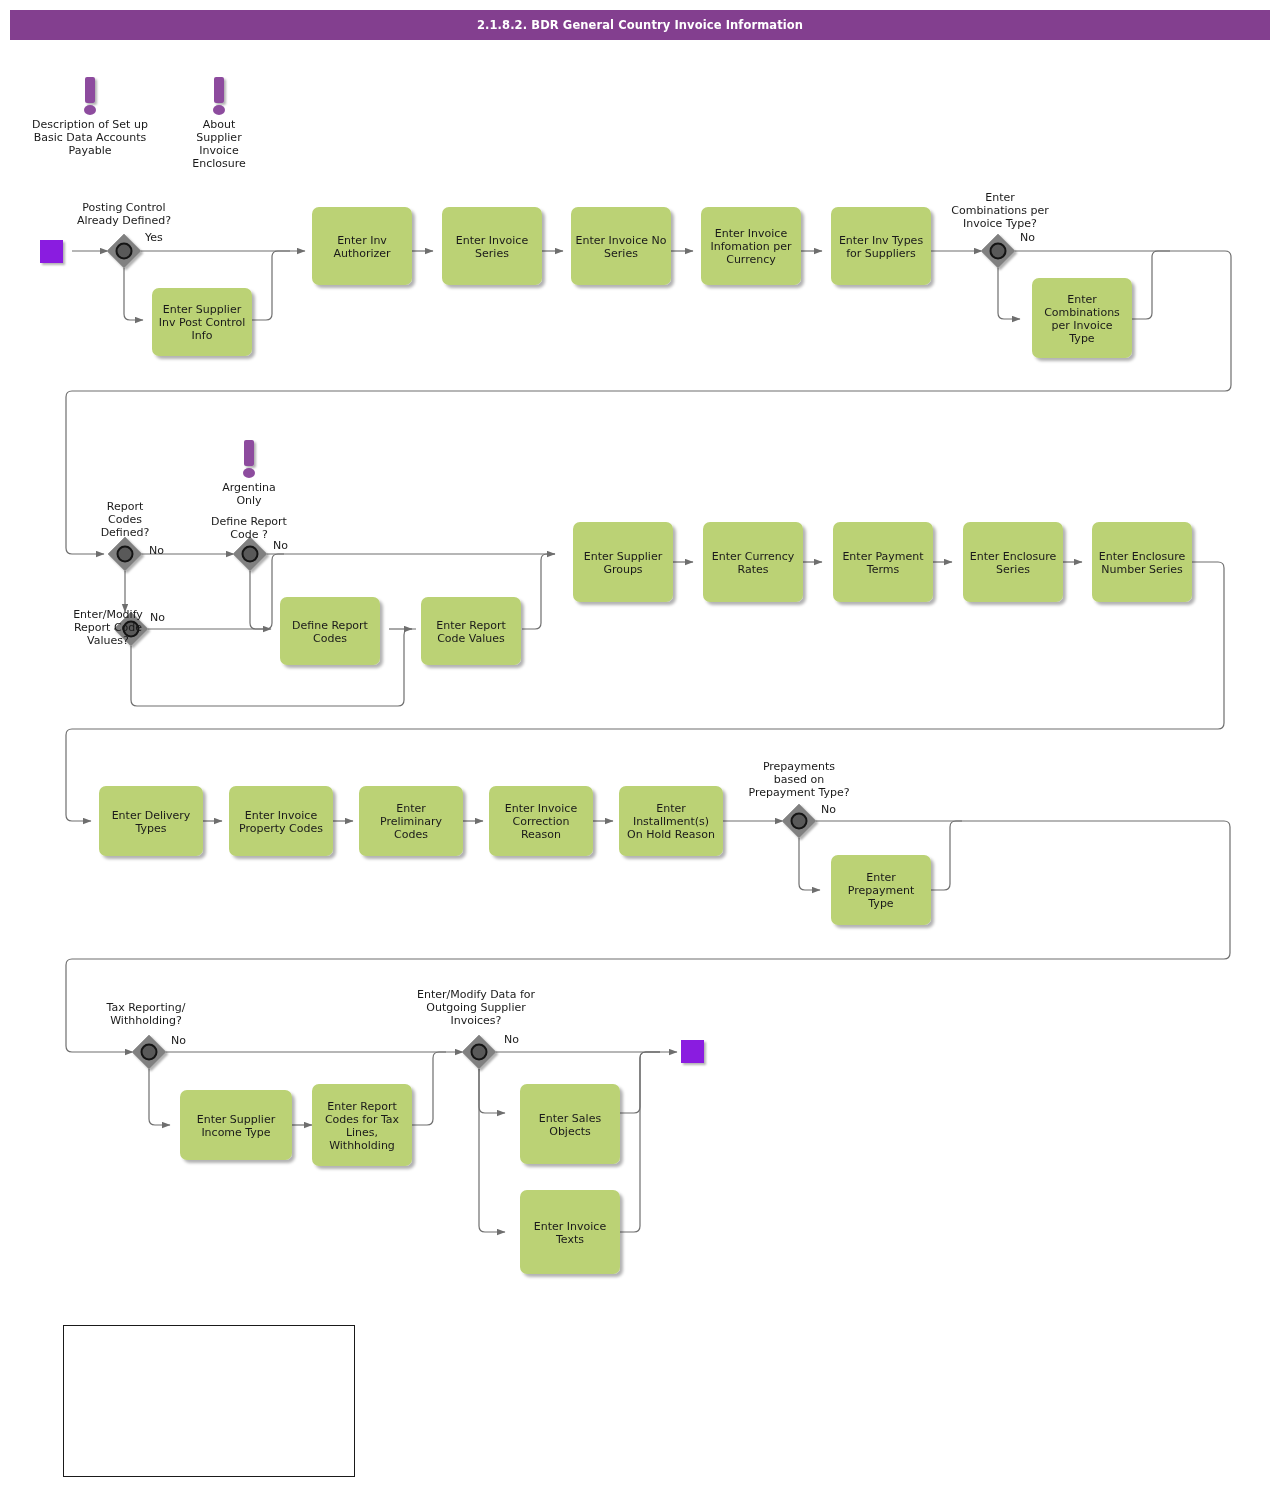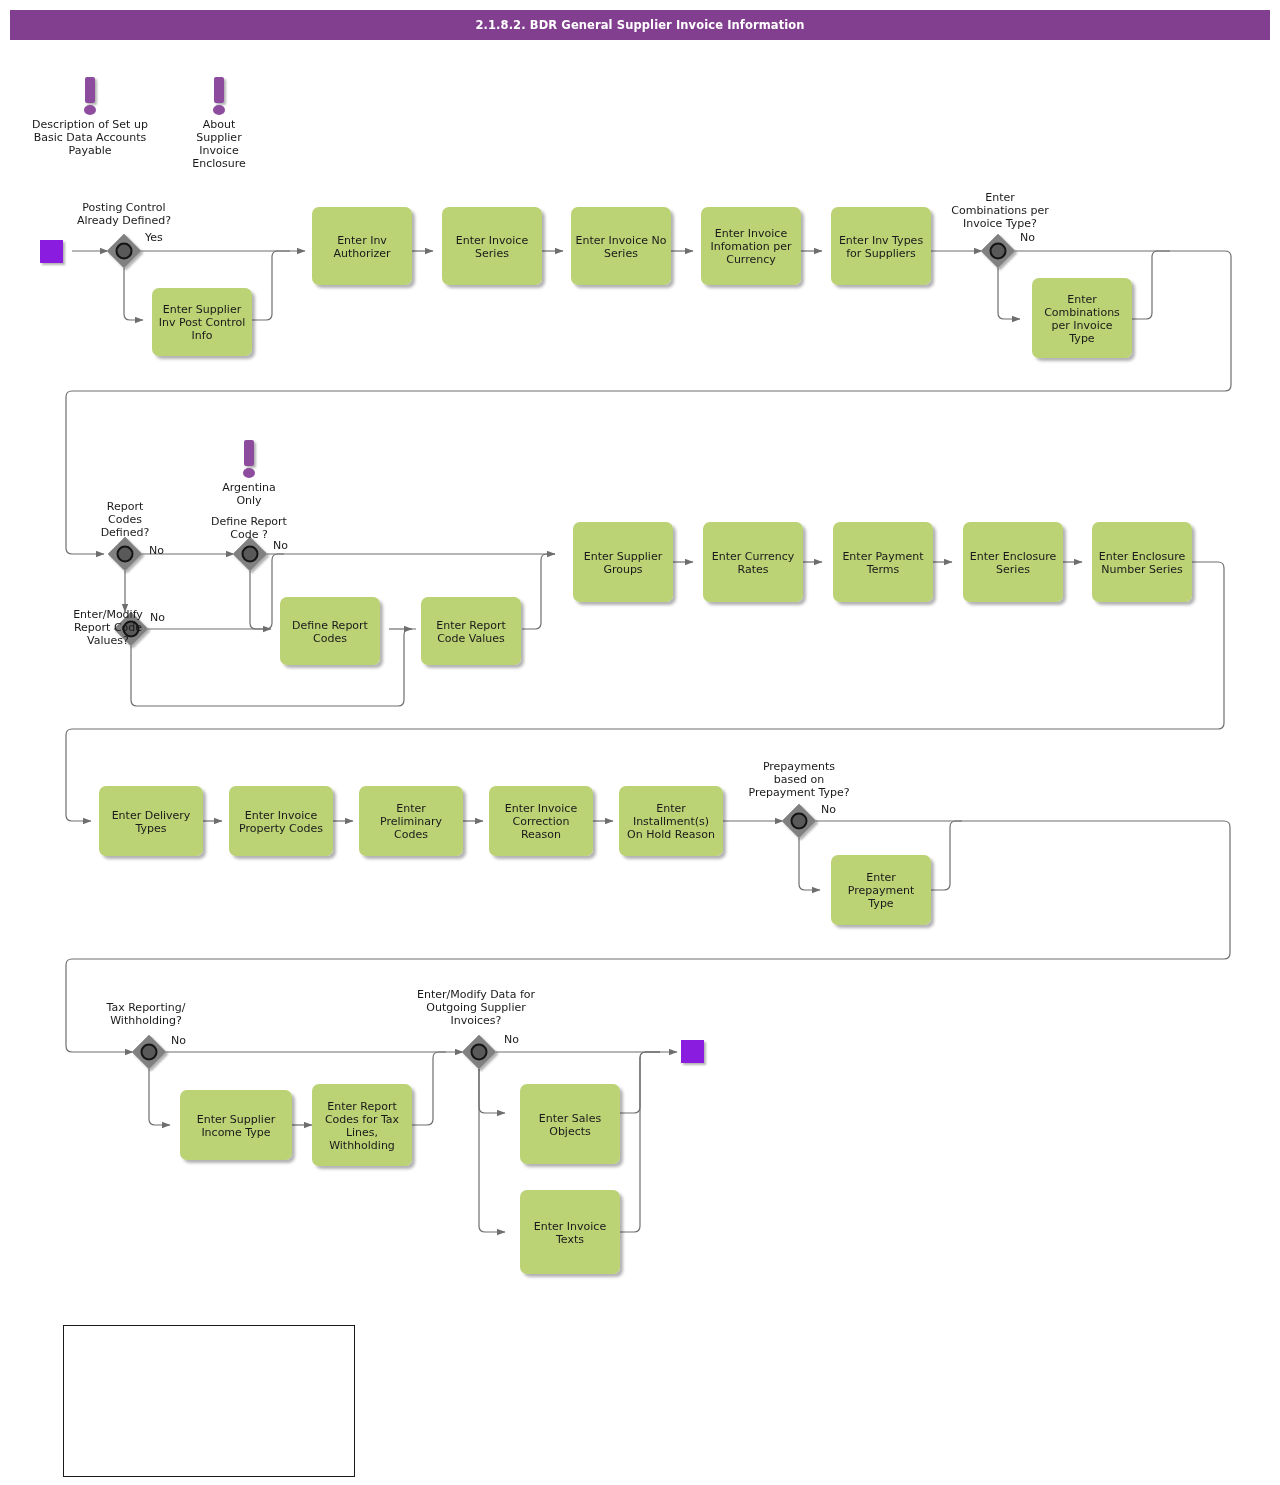--- a/index.html
+++ b/index.html
@@ -14,21 +14,21 @@
   .tasktext{font-family:"DejaVu Sans",sans-serif;font-size:11px;fill:#1a1a1a;}
   .gwlabel{font-family:"DejaVu Sans",sans-serif;font-size:11px;fill:#1a1a1a;}
   .legendtitle{font-family:"DejaVu Sans",sans-serif;font-size:10.5px;fill:#1a1a1a;}
 </style>
 </head>
 <body>
 
 <div id="page">
 
   <div class="titlebar">
-    <span>2.1.8.2. BDR General Supplier Invoice Information</span>
+    <span>2.1.8.2. BDR General Country Invoice Information</span>
   </div>
 
   <svg id="canvas" width="1280" height="1485" viewBox="0 0 1280 1485">
     <defs>
       <marker id="arw" markerWidth="9" markerHeight="9" refX="8" refY="3.2" orient="auto" markerUnits="userSpaceOnUse">
         <path d="M0,0 L8.5,3.2 L0,6.4 Z" fill="#6e6e6e"></path>
       </marker>
       <filter id="sh" x="-25%" y="-25%" width="160%" height="160%">
         <feDropShadow dx="3" dy="3" stdDeviation="1.6" flood-color="#000000" flood-opacity="0.30"></feDropShadow>
       </filter>

